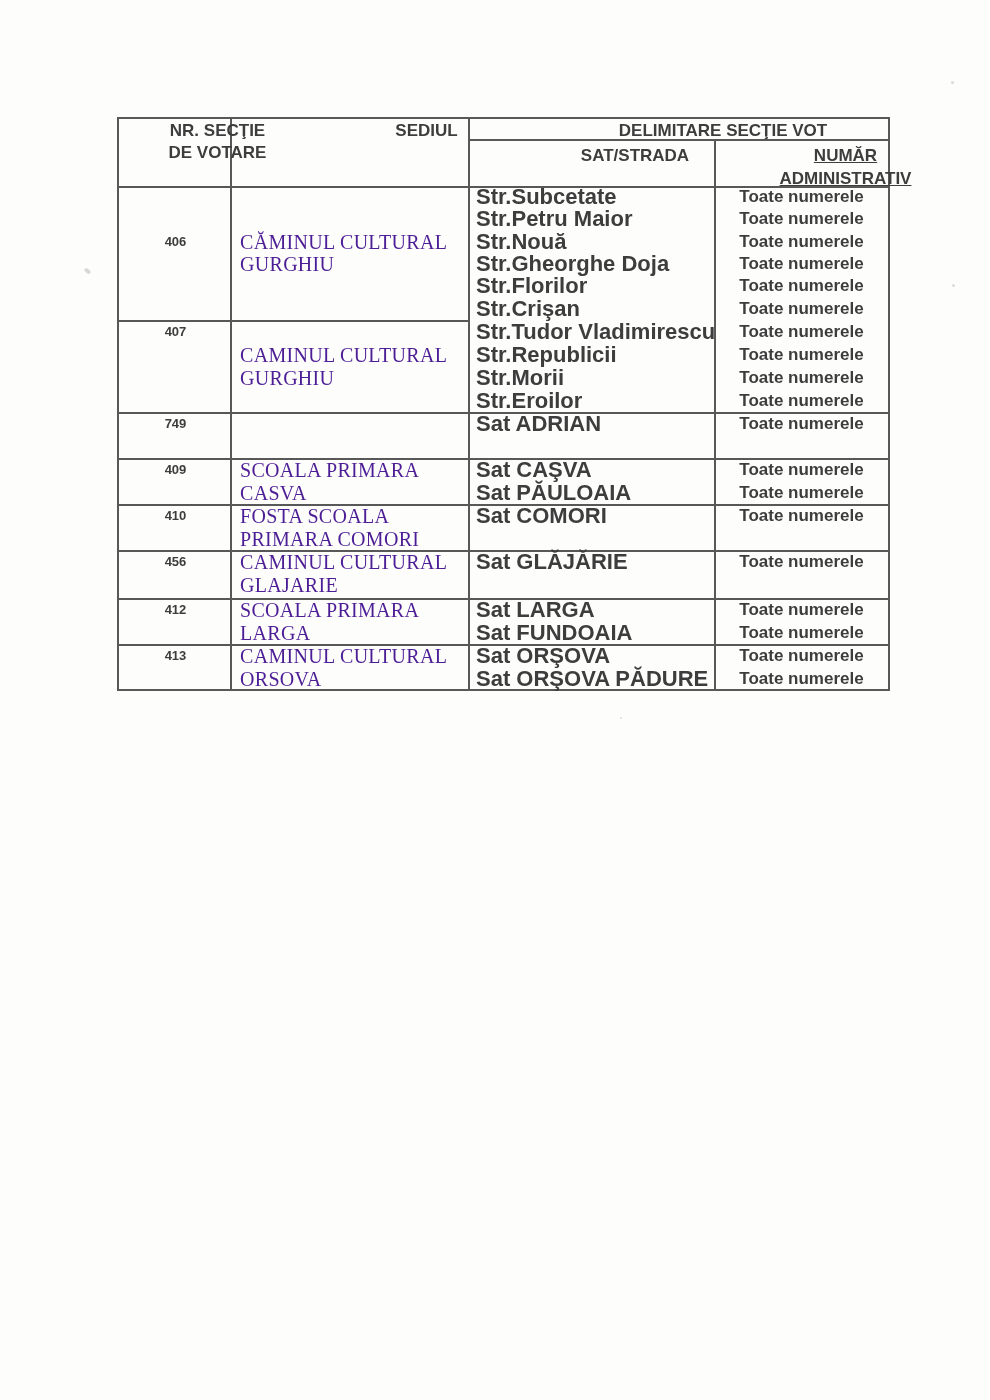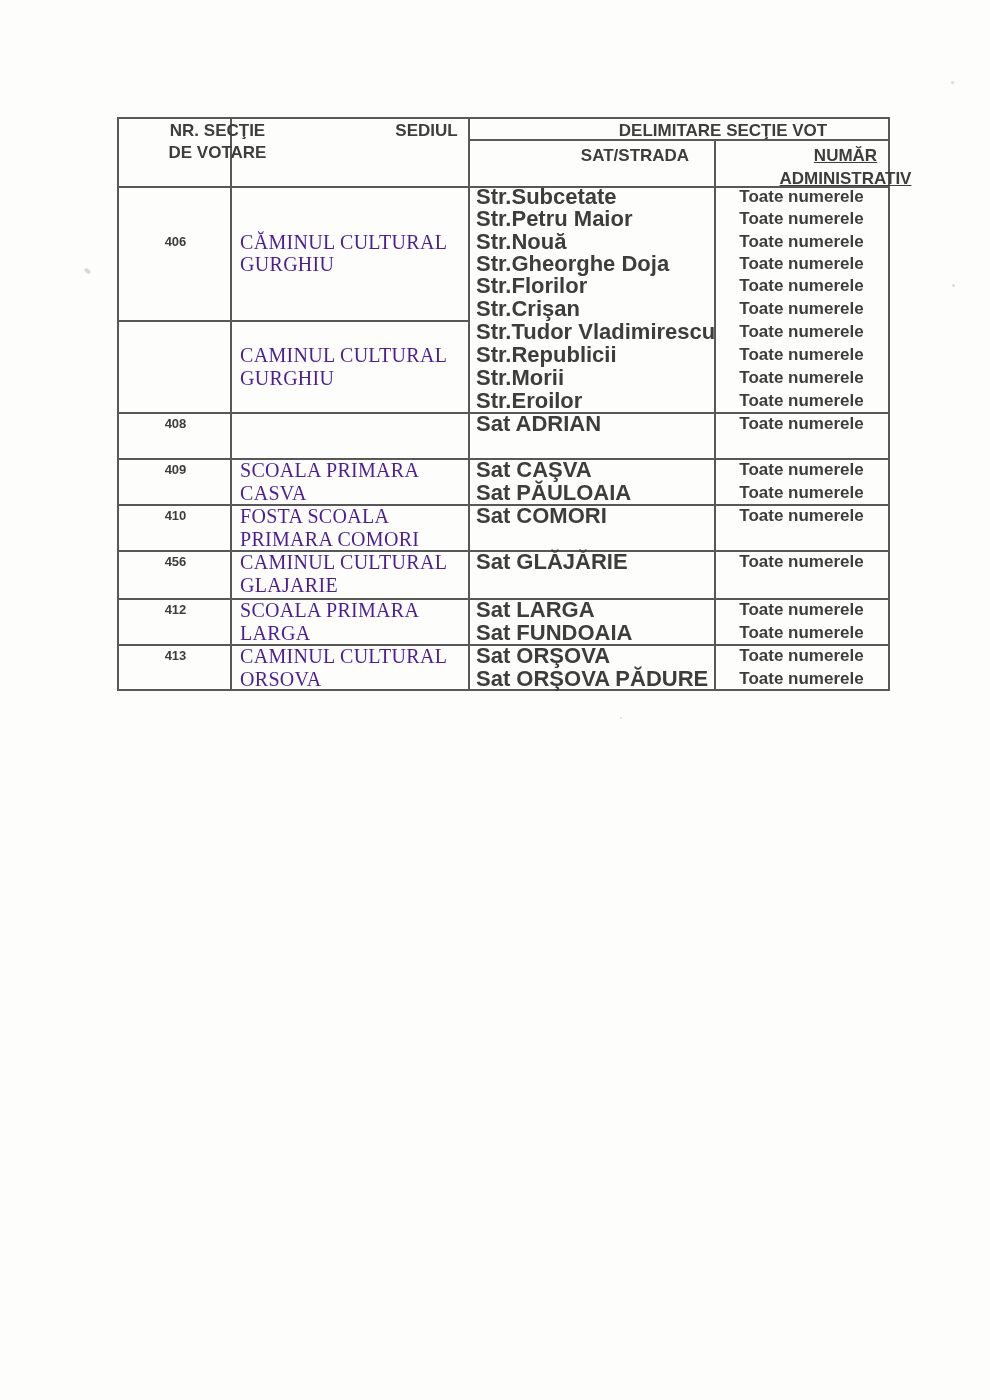--- a/index.html
+++ b/index.html
@@ -97,41 +97,44 @@
         <div class="ln">Toate numerele</div>
         <div class="ln">Toate numerele</div>
         <div class="ln">Toate numerele</div>
         <div class="ln">Toate numerele</div>
         <div class="ln">Toate numerele</div>
         <div class="ln">Toate numerele</div>
       </div>
     </div>
 
     <div class="row s407" style="top:203px;height:92px;">
+      <div class="c c-nr">
+        <div class="ln">407</div>
+      </div>
       <div class="c c-sed">
         <div class="ln ln-sed">CAMINUL CULTURAL</div>
         <div class="ln ln-sed">GURGHIU</div>
       </div>
       <div class="c c-str">
         <div class="ln">Str.Tudor Vladimirescu</div>
         <div class="ln">Str.Republicii</div>
         <div class="ln">Str.Morii</div>
         <div class="ln">Str.Eroilor</div>
       </div>
       <div class="c c-num">
         <div class="ln">Toate numerele</div>
         <div class="ln">Toate numerele</div>
         <div class="ln">Toate numerele</div>
         <div class="ln">Toate numerele</div>
       </div>
     </div>
 
     <div class="row" style="top:295px;height:46px;">
       <div class="c c-nr">
-        <div class="ln">408</div>
+        <div class="ln">749</div>
       </div>
       <div class="c c-str">
         <div class="ln">Sat ADRIAN</div>
       </div>
       <div class="c c-num">
         <div class="ln">Toate numerele</div>
       </div>
     </div>
 
     <div class="row" style="top:341px;height:46px;">

